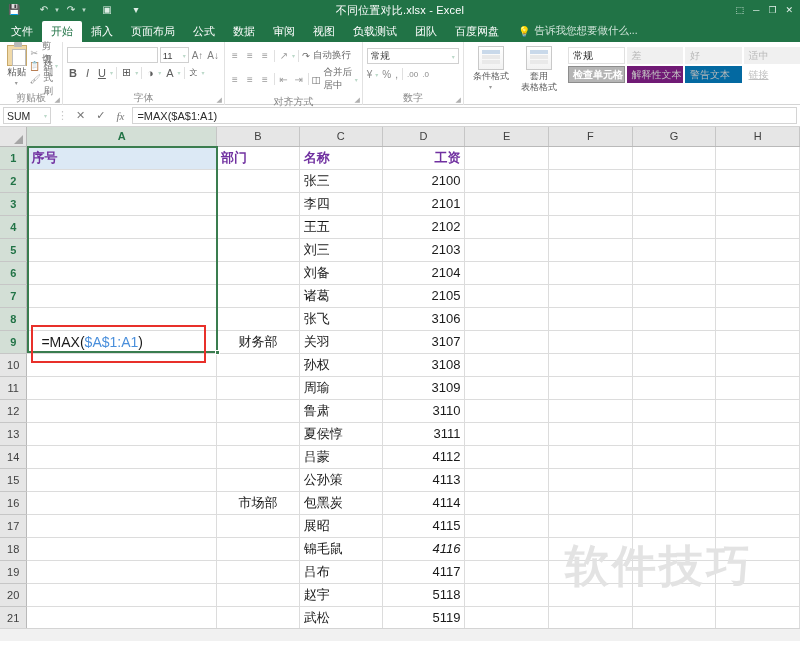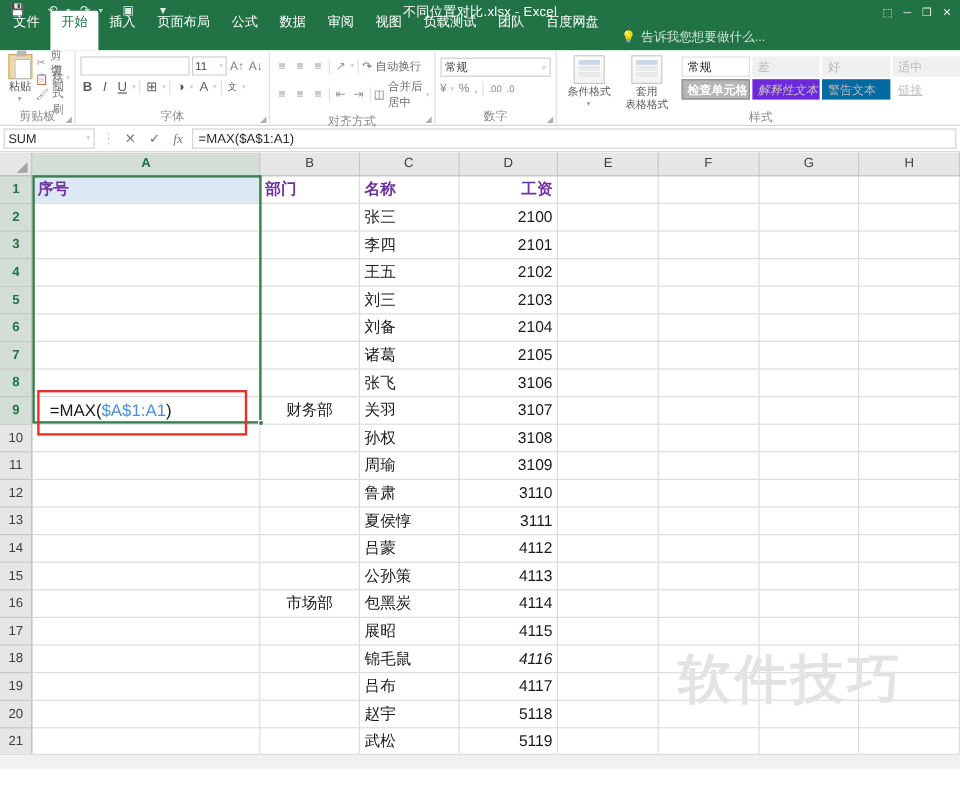--- a/index.html
+++ b/index.html
@@ -45,21 +45,21 @@
     height: 22px;
     background: #217346;
     display: flex;
     align-items: flex-end;
     padding-left: 2px;
     position: relative;
   }
   .tab {
     color: #ffffff;
     font-size: 11px;
-    padding: 3px 9px 16px 9px;
+    padding: 3px 9px 4px 9px;
     line-height: 14px;
     white-space: nowrap;
   }
   .tab.active {
     background: #ffffff;
     color: #217346;
     border-radius: 2px 2px 0 0;
   }
   .tellme {
     display: flex; align-items: center; gap: 4px;
@@ -185,33 +185,33 @@
     width: 68px; height: 17px; font-size: 10px;
     display: flex; align-items: center; padding-left: 4px;
     border: 1px solid transparent;
     overflow: hidden; white-space: nowrap;
   }
   .st-normal { background: #fff; color: #2b2b2b; border-color: #e0e0e0; }
   .st-bad    { background: #f0f0f0; color: #b9b9b9; }
   .st-good   { background: #f0f0f0; color: #b9b9b9; }
   .st-neutral{ background: #f0f0f0; color: #b9b9b9; }
   .st-check  { background: #b5b5b5; color: #fff; border-color: #8d8d8d; font-weight: bold; }
-  .st-explan { background: #6d28d9; color: #c2c2c2; font-style: italic; }
+  .st-explan { background: #701a75; color: #c2c2c2; }
   .st-warn   { background: #0369a1; color: #b9b9b9; }
   .st-link   { background: #fff; color: #c0c0c0; text-decoration: underline; }
 
   
   .fxbar {
     height: 22px; background: #fff;
     border-bottom: 1px solid #d4d4d4;
     display: flex; align-items: center;
     padding: 0 3px;
   }
   .namebox {
-    width: 76px; height: 17px; border: 1px solid #d4d4d4; background: #fff;
+    width: 48px; height: 17px; border: 1px solid #d4d4d4; background: #fff;
     font-size: 10.5px; color: #2b2b2b;
     display: flex; align-items: center; justify-content: space-between;
     padding: 0 3px;
   }
   .fx-sep { color: #c7c7c7; font-size: 11px; padding: 0 6px; }
   .fx-btns { display: flex; align-items: center; gap: 11px; padding: 0 8px 0 2px; }
   .fx-btn { font-size: 11px; color: #7a7a7a; }
   .fx-btn.ok { color: #6f6f6f; }
   .fx-btn.fx { font-style: italic; font-family: "Liberation Serif", serif; font-size: 11px; }
   .fx-input {
@@ -499,21 +499,20 @@
           </div>
           <div class="galrow">
             <div class="cellstyle st-check">检查单元格</div>
             <div class="cellstyle st-explan">解释性文本</div>
             <div class="cellstyle st-warn">警告文本</div>
             <div class="cellstyle st-link">链接</div>
           </div>
         </div>
       </div>
     </div>
-    <div class="group-title" style="width:332px">样式</div>
   </div>
 </div>
 
 <div class="fxbar">
   <div class="namebox">
     <span>SUM</span>
     <span class="caret">▾</span>
   </div>
   <span class="fx-sep">⋮</span>
   <div class="fx-btns">

